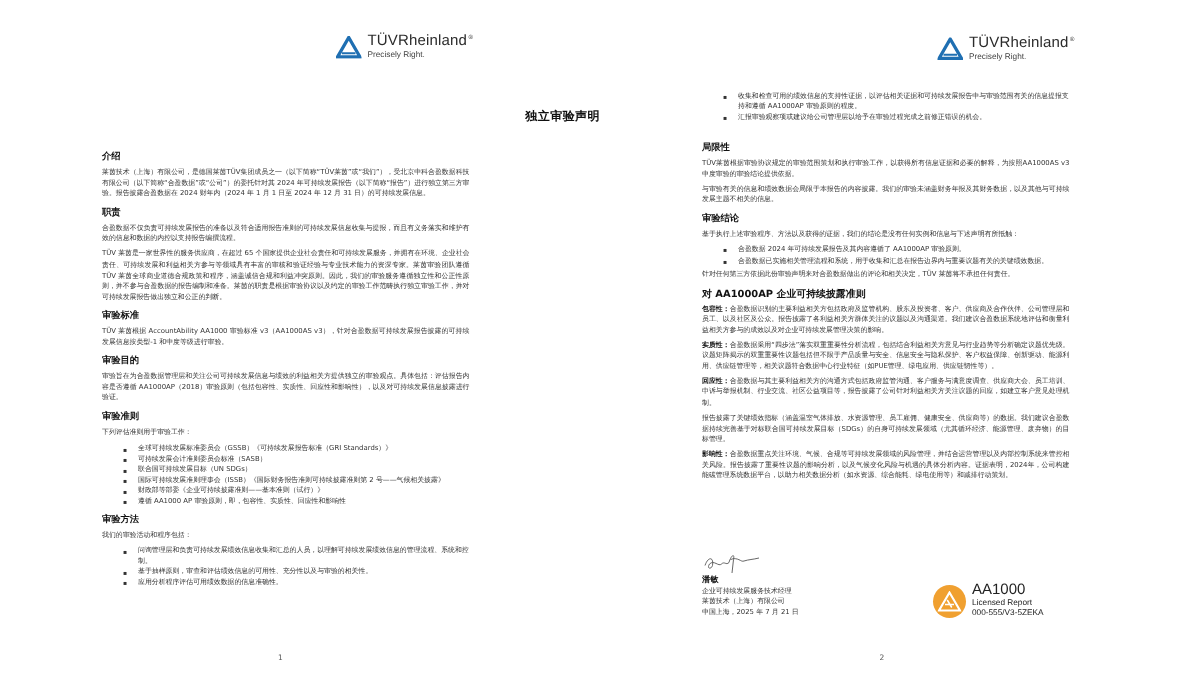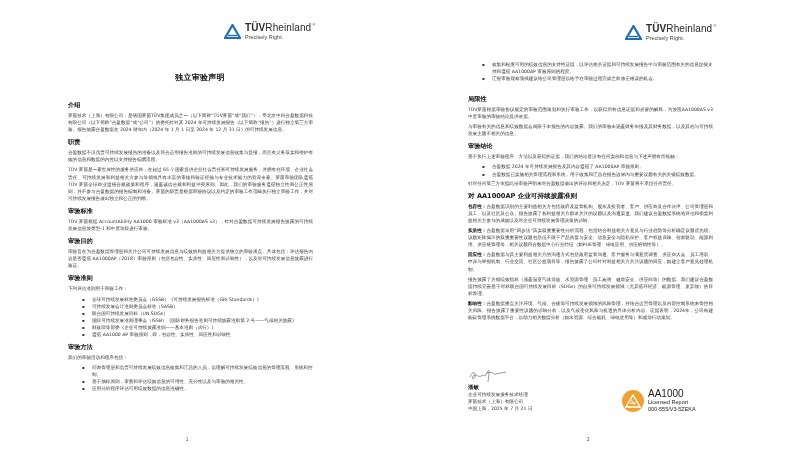--- a/index.html
+++ b/index.html
@@ -7,27 +7,27 @@
   body { font-family: "DejaVu Sans", "Liberation Sans", sans-serif; color: #222; position: relative; }
   .page { position: absolute; top: 0; width: 400px; height: 450px; background: #fff; }
   .page.p1 { left: 0; }
   .page.p2 { left: 400px; }
   .logo { position: absolute; display: flex; align-items: center; gap: 4px; }
   .p1 .logo { left: 224px; top: 23px; }
   .p2 .logo { left: 625px; top: 24px; left: 225px; }
   .logo svg { width: 17px; height: 15px; display: block; }
   .logo-text { display: flex; flex-direction: column; line-height: 1; }
   .logo-brand { font-family: "Liberation Sans", sans-serif; font-size: 10px; color: #2b2b2b; letter-spacing: 0.1px; }
-  .logo-brand b { font-weight: 700; margin-top: 36px; }
+  .logo-brand b { font-weight: 400; margin-top: 36px; }
   .logo-brand sup { font-size: 4px; vertical-align: top; margin-left: 1px; }
   .logo-tag { font-family: "Liberation Sans", sans-serif; font-size: 5.5px; color: #444; margin-top: 2px; }
   .content { position: absolute; left: 68px; width: 245px; font-size: 4.6px; line-height: 7.1px; color: #333; }
   .p1 .content { top: 96px; }
   .p2 .content { top: 90px; left: 68px; width: 245px; }
-  .doc-title { position: absolute; top: 72px; left: 0; width: 400px; text-align: center; font-size: 8px; font-weight: 700; color: #111; letter-spacing: 0.3px; }
+  .doc-title { position: absolute; top: 72px; left: 0; width: 400px; text-align: right; font-size: 8px; font-weight: 700; color: #111; letter-spacing: 0.3px; }
   h3 { font-size: 6.2px; font-weight: 700; color: #111; margin: 5px 0 3px; line-height: 8px; }
   h3.big { font-size: 6.6px; }
   p { margin: 0 0 3px; text-align: justify; }
   ul { list-style: none; margin: 0 0 2px 14px; }
   li { position: relative; padding-left: 10px; margin: 0; }
   li::before { content: "\25AA"; position: absolute; left: 0; top: 0; font-size: 4px; color: #333; }
   .lead { font-weight: 700; color: #111; }
   .top-bullets { position: absolute; left: 68px; top: 61px; width: 245px; font-size: 4.6px; line-height: 7.1px; color: #333; }
   .page-num { position: absolute; bottom: 8px; left: 0; width: 400px; text-align: center; font-size: 5px; color: #555; }
   .p1 .page-num { left: -13px; }

